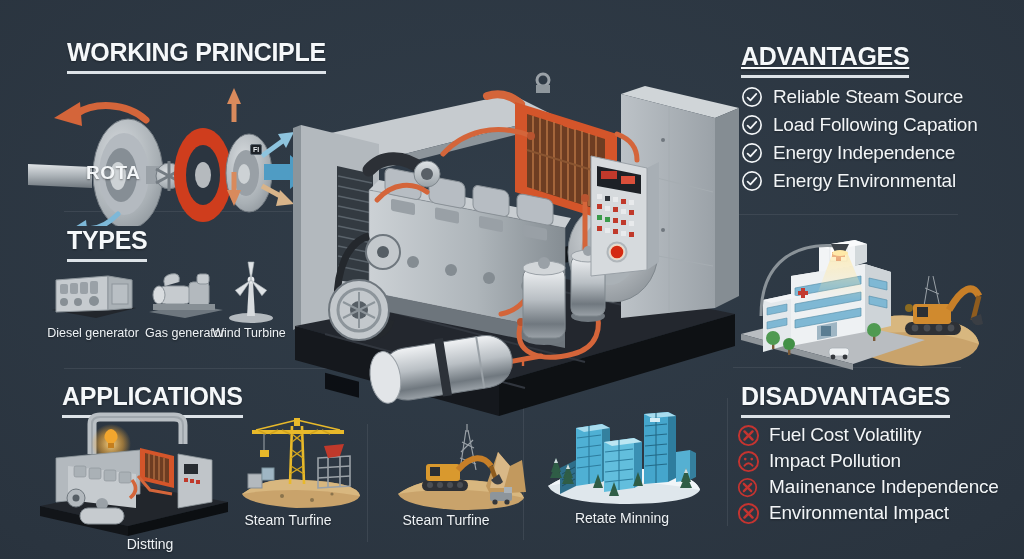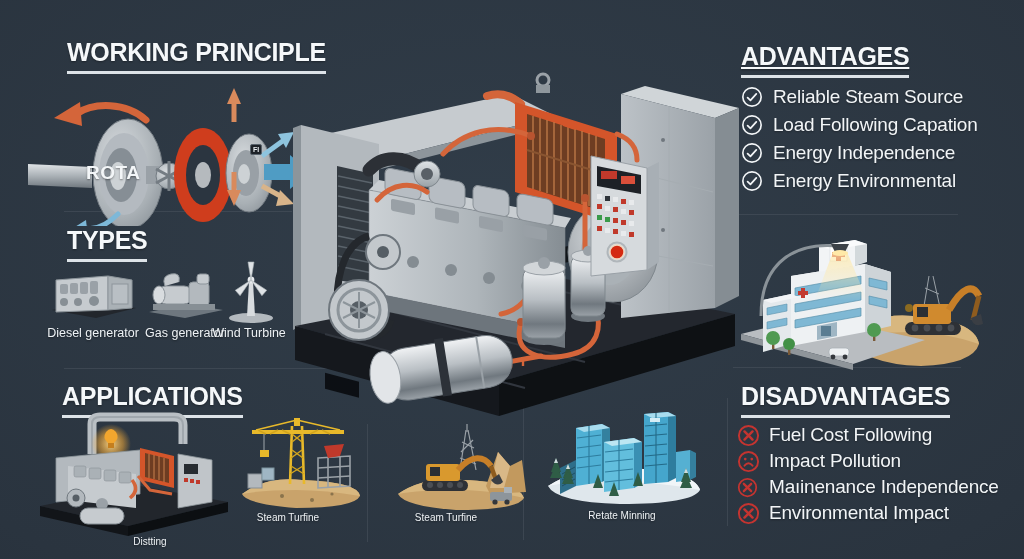--- a/index.html
+++ b/index.html
@@ -11,21 +11,21 @@
   }
   .abs{position:absolute;}
   .heading{
     font-weight:700;font-size:25px;letter-spacing:-0.3px;color:#f5f8fa;
     border-bottom:3px solid #dde3e8;padding-bottom:4px;display:inline-block;
     text-shadow:0 1px 2px rgba(0,0,0,.35);white-space:nowrap;
   }
   .hdiv{height:1px;background:#4a545f;opacity:.55;}
   .vdiv{width:1px;background:#4a545f;opacity:.55;}
   .small-label{
-    font-size:10px;color:#eef2f5;white-space:nowrap;transform:translateX(-50%);
+    font-size:14px;color:#eef2f5;white-space:nowrap;transform:translateX(-50%);
     text-shadow:0 1px 2px rgba(0,0,0,.4);
   }
   .list{display:flex;flex-direction:column;}
   .list-row{display:flex;align-items:center;}
   .list-row .txt{
     font-size:19px;font-weight:400;color:#f2f5f7;letter-spacing:-0.2px;
     white-space:nowrap;text-shadow:0 1px 2px rgba(0,0,0,.35);
   }
   .adv .list-row{height:28px;margin-bottom:0px;}
   .dis .list-row{height:26px;}
@@ -691,21 +691,21 @@
   <div class="abs heading" style="left:741px;top:382px;">DISADVANTAGES</div>
 
   <div class="abs list dis" style="left:737px;top:422px;">
     <div class="list-row">
       <span class="icon-cell">
         <svg width="23" height="23" viewBox="0 0 24 24">
             <circle cx="12" cy="12" r="10" fill="none" stroke="#c53430" stroke-width="2"></circle>
             <path d="M7.8 7.8 L16.2 16.2 M16.2 7.8 L7.8 16.2" stroke="#c53430" stroke-width="2.6" stroke-linecap="round"></path>
           </svg>
       </span>
-      <span class="txt">Fuel Cost Following</span>
+      <span class="txt">Fuel Cost Volatility</span>
     </div>
     <div class="list-row">
       <span class="icon-cell">
         <svg width="23" height="23" viewBox="0 0 24 24">
             <circle cx="12" cy="12" r="10" fill="none" stroke="#c53430" stroke-width="2"></circle>
             <circle cx="8.6" cy="9.5" r="1.4" fill="#c53430"></circle>
             <circle cx="15.4" cy="9.5" r="1.4" fill="#c53430"></circle>
             <path d="M7.8 16.4 q4.2,-5 8.4,0" fill="none" stroke="#c53430" stroke-width="2" stroke-linecap="round"></path>
           </svg>
       </span>

